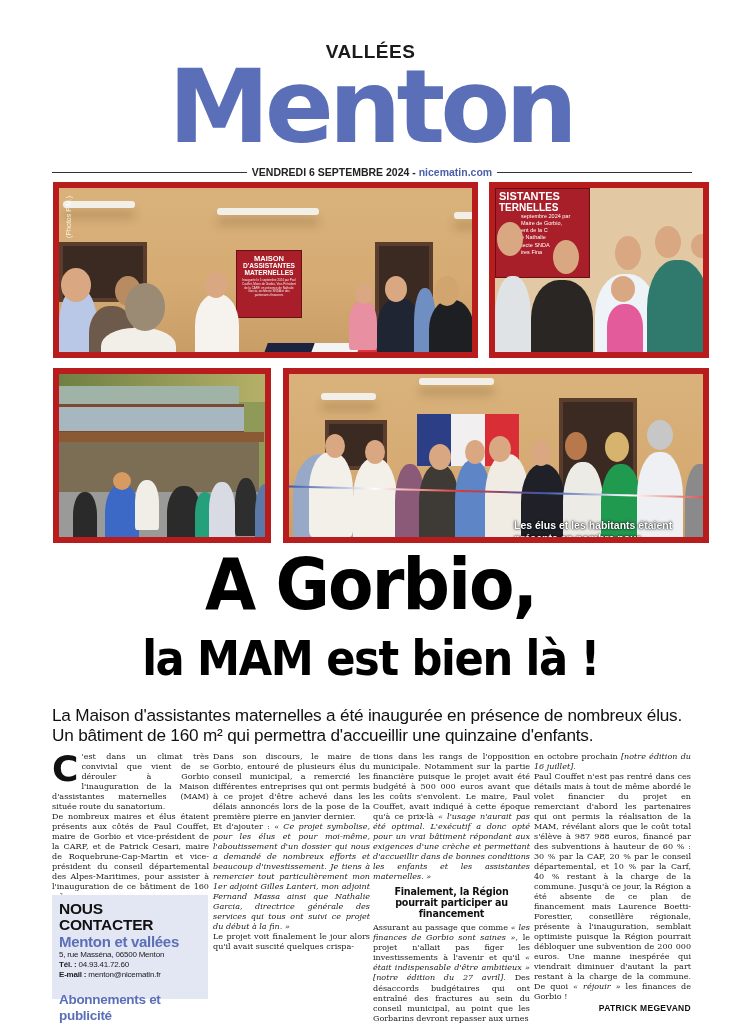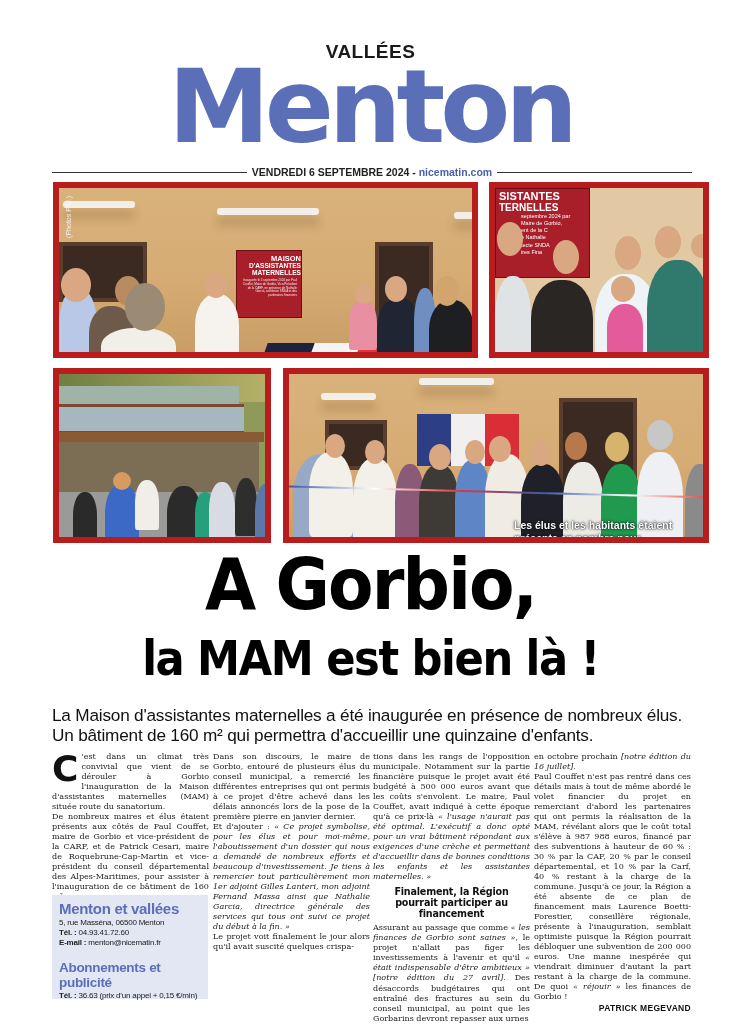--- a/index.html
+++ b/index.html
@@ -16,21 +16,21 @@
   .dateline { position: absolute; top: 152px; left: 52px; width: 640px; height: 14px; display: flex; align-items: center; }
   .dateline .rule { flex: 1; height: 1px; background: #333; }
   .dateline .text { padding: 0 5px; font-family: "Liberation Sans", sans-serif; font-weight: 700; font-size: 10.5px; color: #222; white-space: nowrap; }
   .dateline .site { color: #4a5fa8; }
 
   
   .photo { position: absolute; overflow: hidden; border: 6px solid #b91c1c; }
   .wall { background: linear-gradient(180deg, #d9b27b 0%, #d6ab74 55%, #c99d66 100%); }
   .lamp { position: absolute; height: 7px; border-radius: 3px; background: #f2efe8; box-shadow: 0 10px 10px rgba(80,50,20,0.25); }
   .window { position: absolute; background: #3b2a22; border: 4px solid #5a3d2c; }
-  .plaque { position: absolute; background: #a81f2a; border: 1px solid #6b0f16; color: #fff; text-align: right; }
+  .plaque { position: absolute; background: #a81f2a; border: 1px solid #6b0f16; color: #fff; text-align: center; }
   .plaque .t { font-family: "Liberation Sans", sans-serif; font-weight: 700; line-height: 1.05; }
   .plaque .s { font-family: "Liberation Sans", sans-serif; font-size: 3px; line-height: 1.3; opacity: 0.9; }
   .person { position: absolute; border-radius: 45% 45% 8% 8%; }
   .head { position: absolute; border-radius: 50%; background: #d9a883; }
   .credit { position: absolute; left: 6px; top: 8px; writing-mode: vertical-rl; transform: rotate(180deg);
     font-family: "Liberation Sans", sans-serif; font-size: 7px; color: rgba(255,255,255,0.85); }
   .flag { position: absolute; display: flex; }
   .flag span { flex: 1; }
   .ribbon { position: absolute; height: 2px; background: linear-gradient(90deg, #3e59a8, #fff, #d93a3a, #3e59a8, #fff, #d93a3a); }
   .caption { position: absolute; font-family: "Liberation Sans", sans-serif; font-weight: 700; font-size: 10.5px; line-height: 1.25;
@@ -193,20 +193,21 @@
 <h1 class="headline1">A Gorbio,</h1>
 <h1 class="headline2">la MAM est bien là !</h1>
 <p class="standfirst">La Maison d'assistantes maternelles a été inaugurée en présence de nombreux élus. Un bâtiment de 160 m² qui permettra d'accueillir une quinzaine d'enfants.</p>
 
 <div class="col" style="left:52px;width:157px;">
   <p><span class="dropcap">C</span><span>'est dans un climat très convivial que vient de se dérouler à Gorbio l'inauguration de la Maison d'assistantes maternelles (MAM) située route du sanatorium.</span></p>
   <p>De nombreux maires et élus étaient présents aux côtés de Paul Couffet, maire de Gorbio et vice-président de la CARF, et de Patrick Cesari, maire de Roquebrune-Cap-Martin et vice-président du conseil départemental des Alpes-Maritimes, pour assister à l'inauguration de ce bâtiment de 160 m²,</p>
 </div>
 
 <aside class="contact">
+  <div class="h1">NOUS CONTACTER</div>
   <div class="h2">Menton et vallées</div>
   <div class="line">5, rue Masséna, 06500 Menton</div>
   <div class="line"><b>Tél. : </b><span>04.93.41.72.60</span></div>
   <div class="line"><b>E-mail : </b><span>menton@nicematin.fr</span></div>
   <div class="h3">Abonnements et publicité</div>
   <div class="line"><b>Tél. : </b><span>36.63 (prix d'un appel + 0,15 €/min)</span></div>
 </aside>
 
 <div class="col" style="left:213px;">
   <p>Dans son discours, le maire de Gorbio, entouré de plusieurs élus du conseil municipal, a remercié les différentes entreprises qui ont permis à ce projet d'être achevé dans les délais annoncés lors de la pose de la première pierre en janvier dernier.</p>

